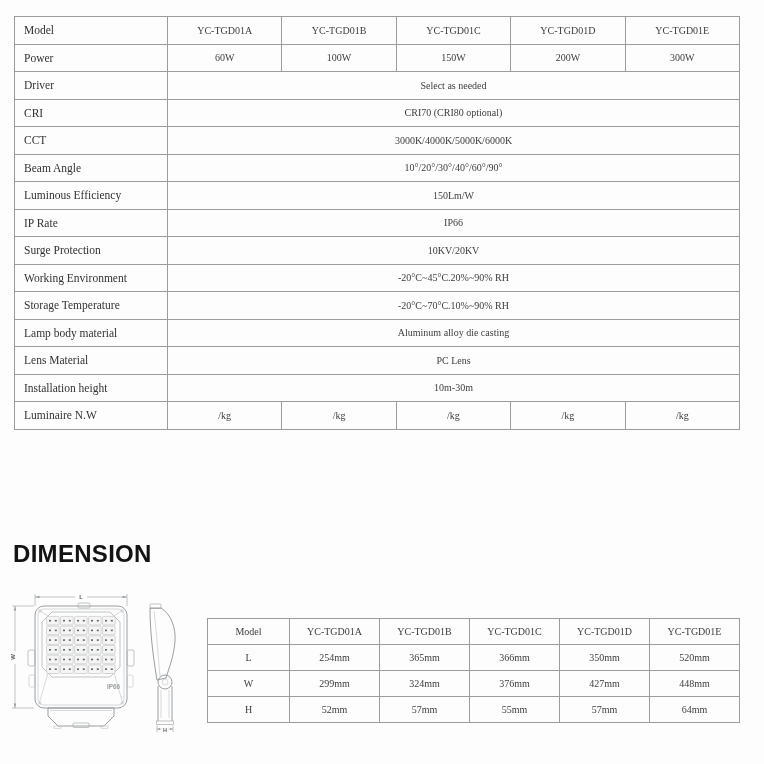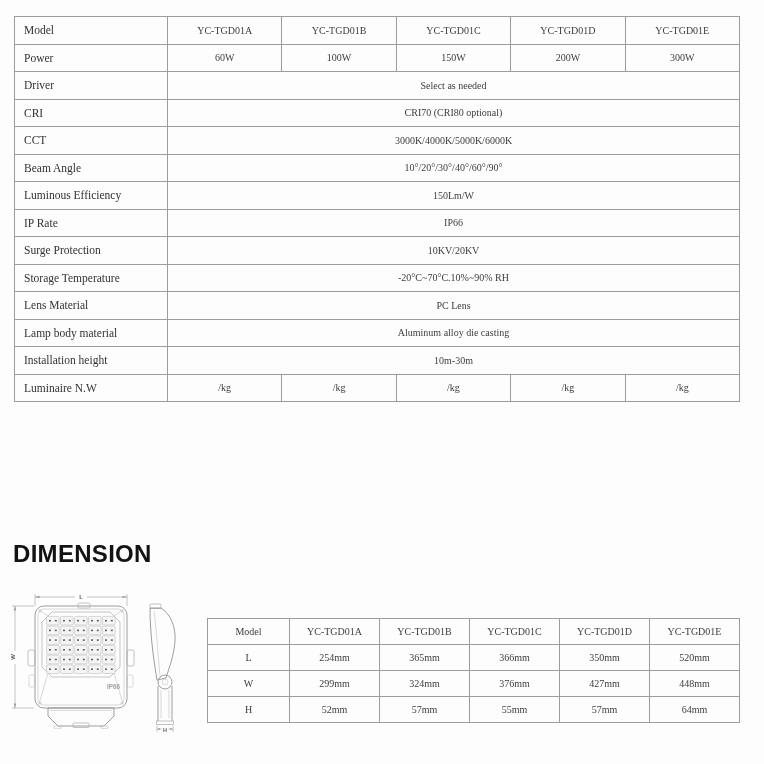--- a/index.html
+++ b/index.html
@@ -91,30 +91,34 @@
   </tr>
   <tr>
     <td class="lbl">IP Rate</td>
     <td colspan="5">IP66</td>
   </tr>
   <tr>
     <td class="lbl">Surge Protection</td>
     <td colspan="5">10KV/20KV</td>
   </tr>
   <tr>
+    <td class="lbl">Working Environment</td>
+    <td colspan="5">-20°C~45°C.20%~90% RH</td>
+  </tr>
+  <tr>
     <td class="lbl">Storage Temperature</td>
     <td colspan="5">-20°C~70°C.10%~90% RH</td>
   </tr>
   <tr>
+    <td class="lbl">Lamp body material</td>
+    <td colspan="5">Aluminum alloy die casting</td>
+  </tr>
+  <tr>
     <td class="lbl">Lens Material</td>
     <td colspan="5">PC Lens</td>
-  </tr>
-  <tr>
-    <td class="lbl">Lamp body material</td>
-    <td colspan="5">Aluminum alloy die casting</td>
   </tr>
   <tr>
     <td class="lbl">Installation height</td>
     <td colspan="5">10m-30m</td>
   </tr>
   <tr>
     <td class="lbl">Luminaire N.W</td>
     <td>/kg</td>
     <td>/kg</td>
     <td>/kg</td>

